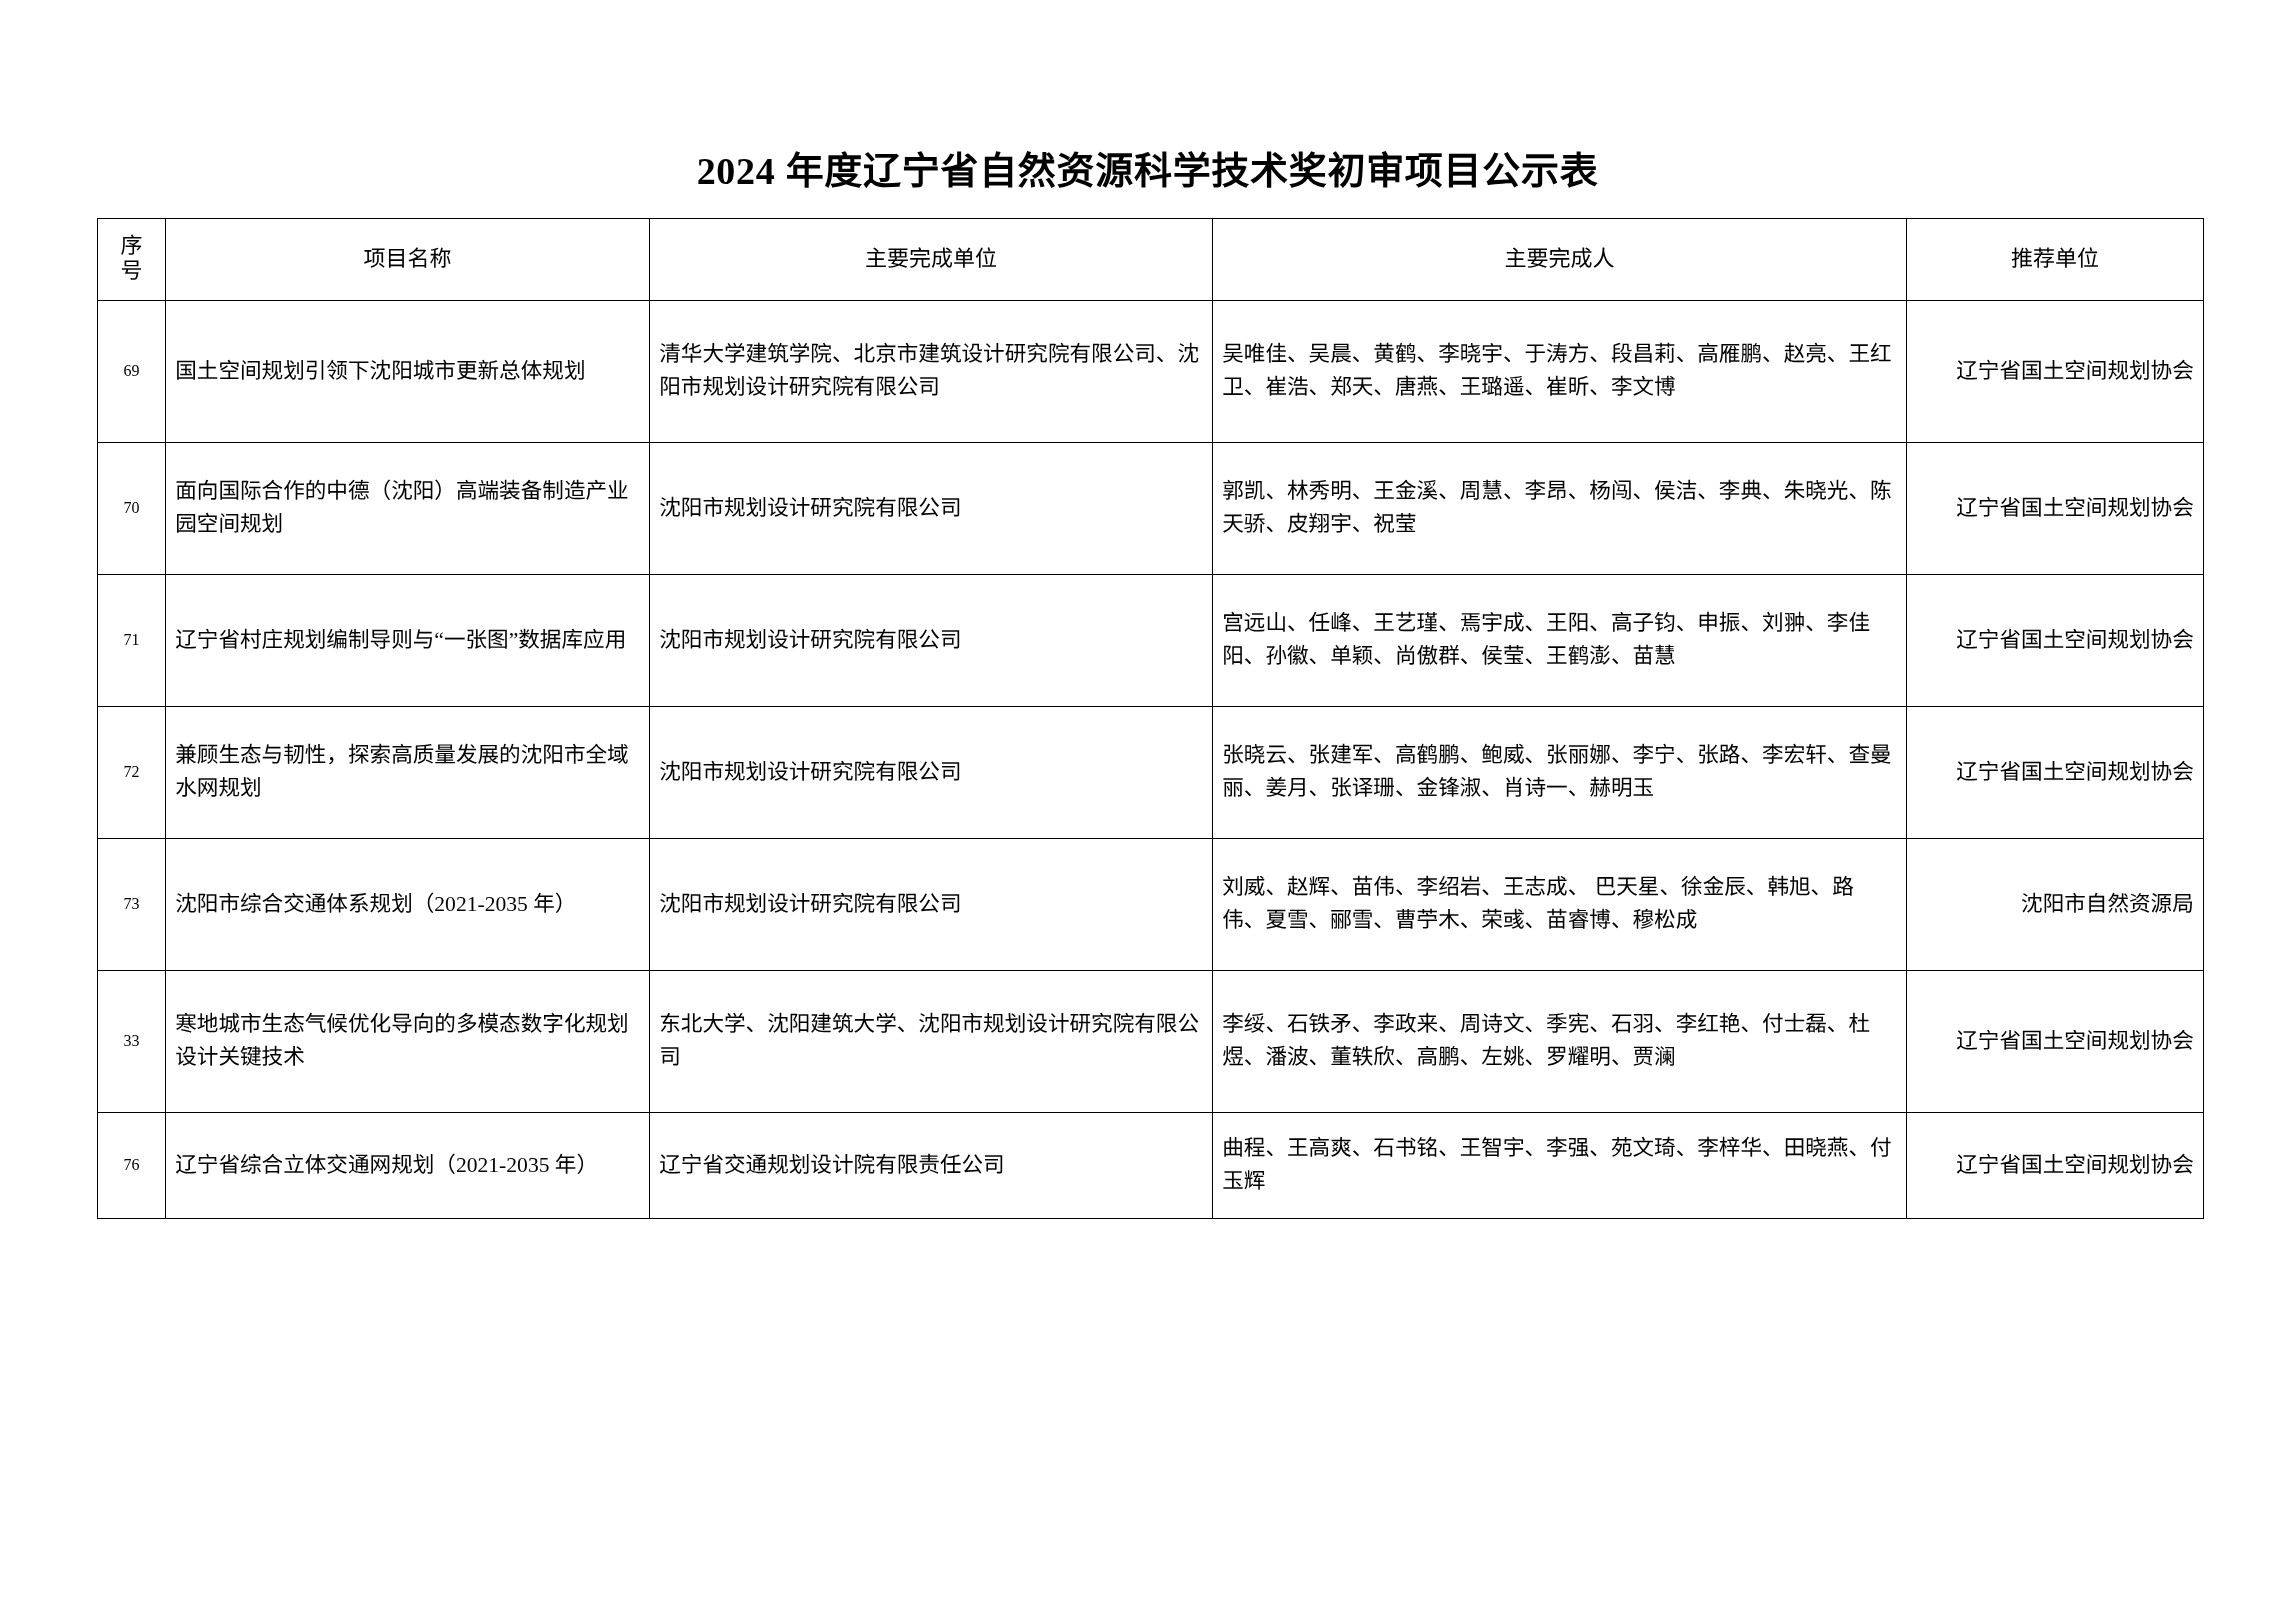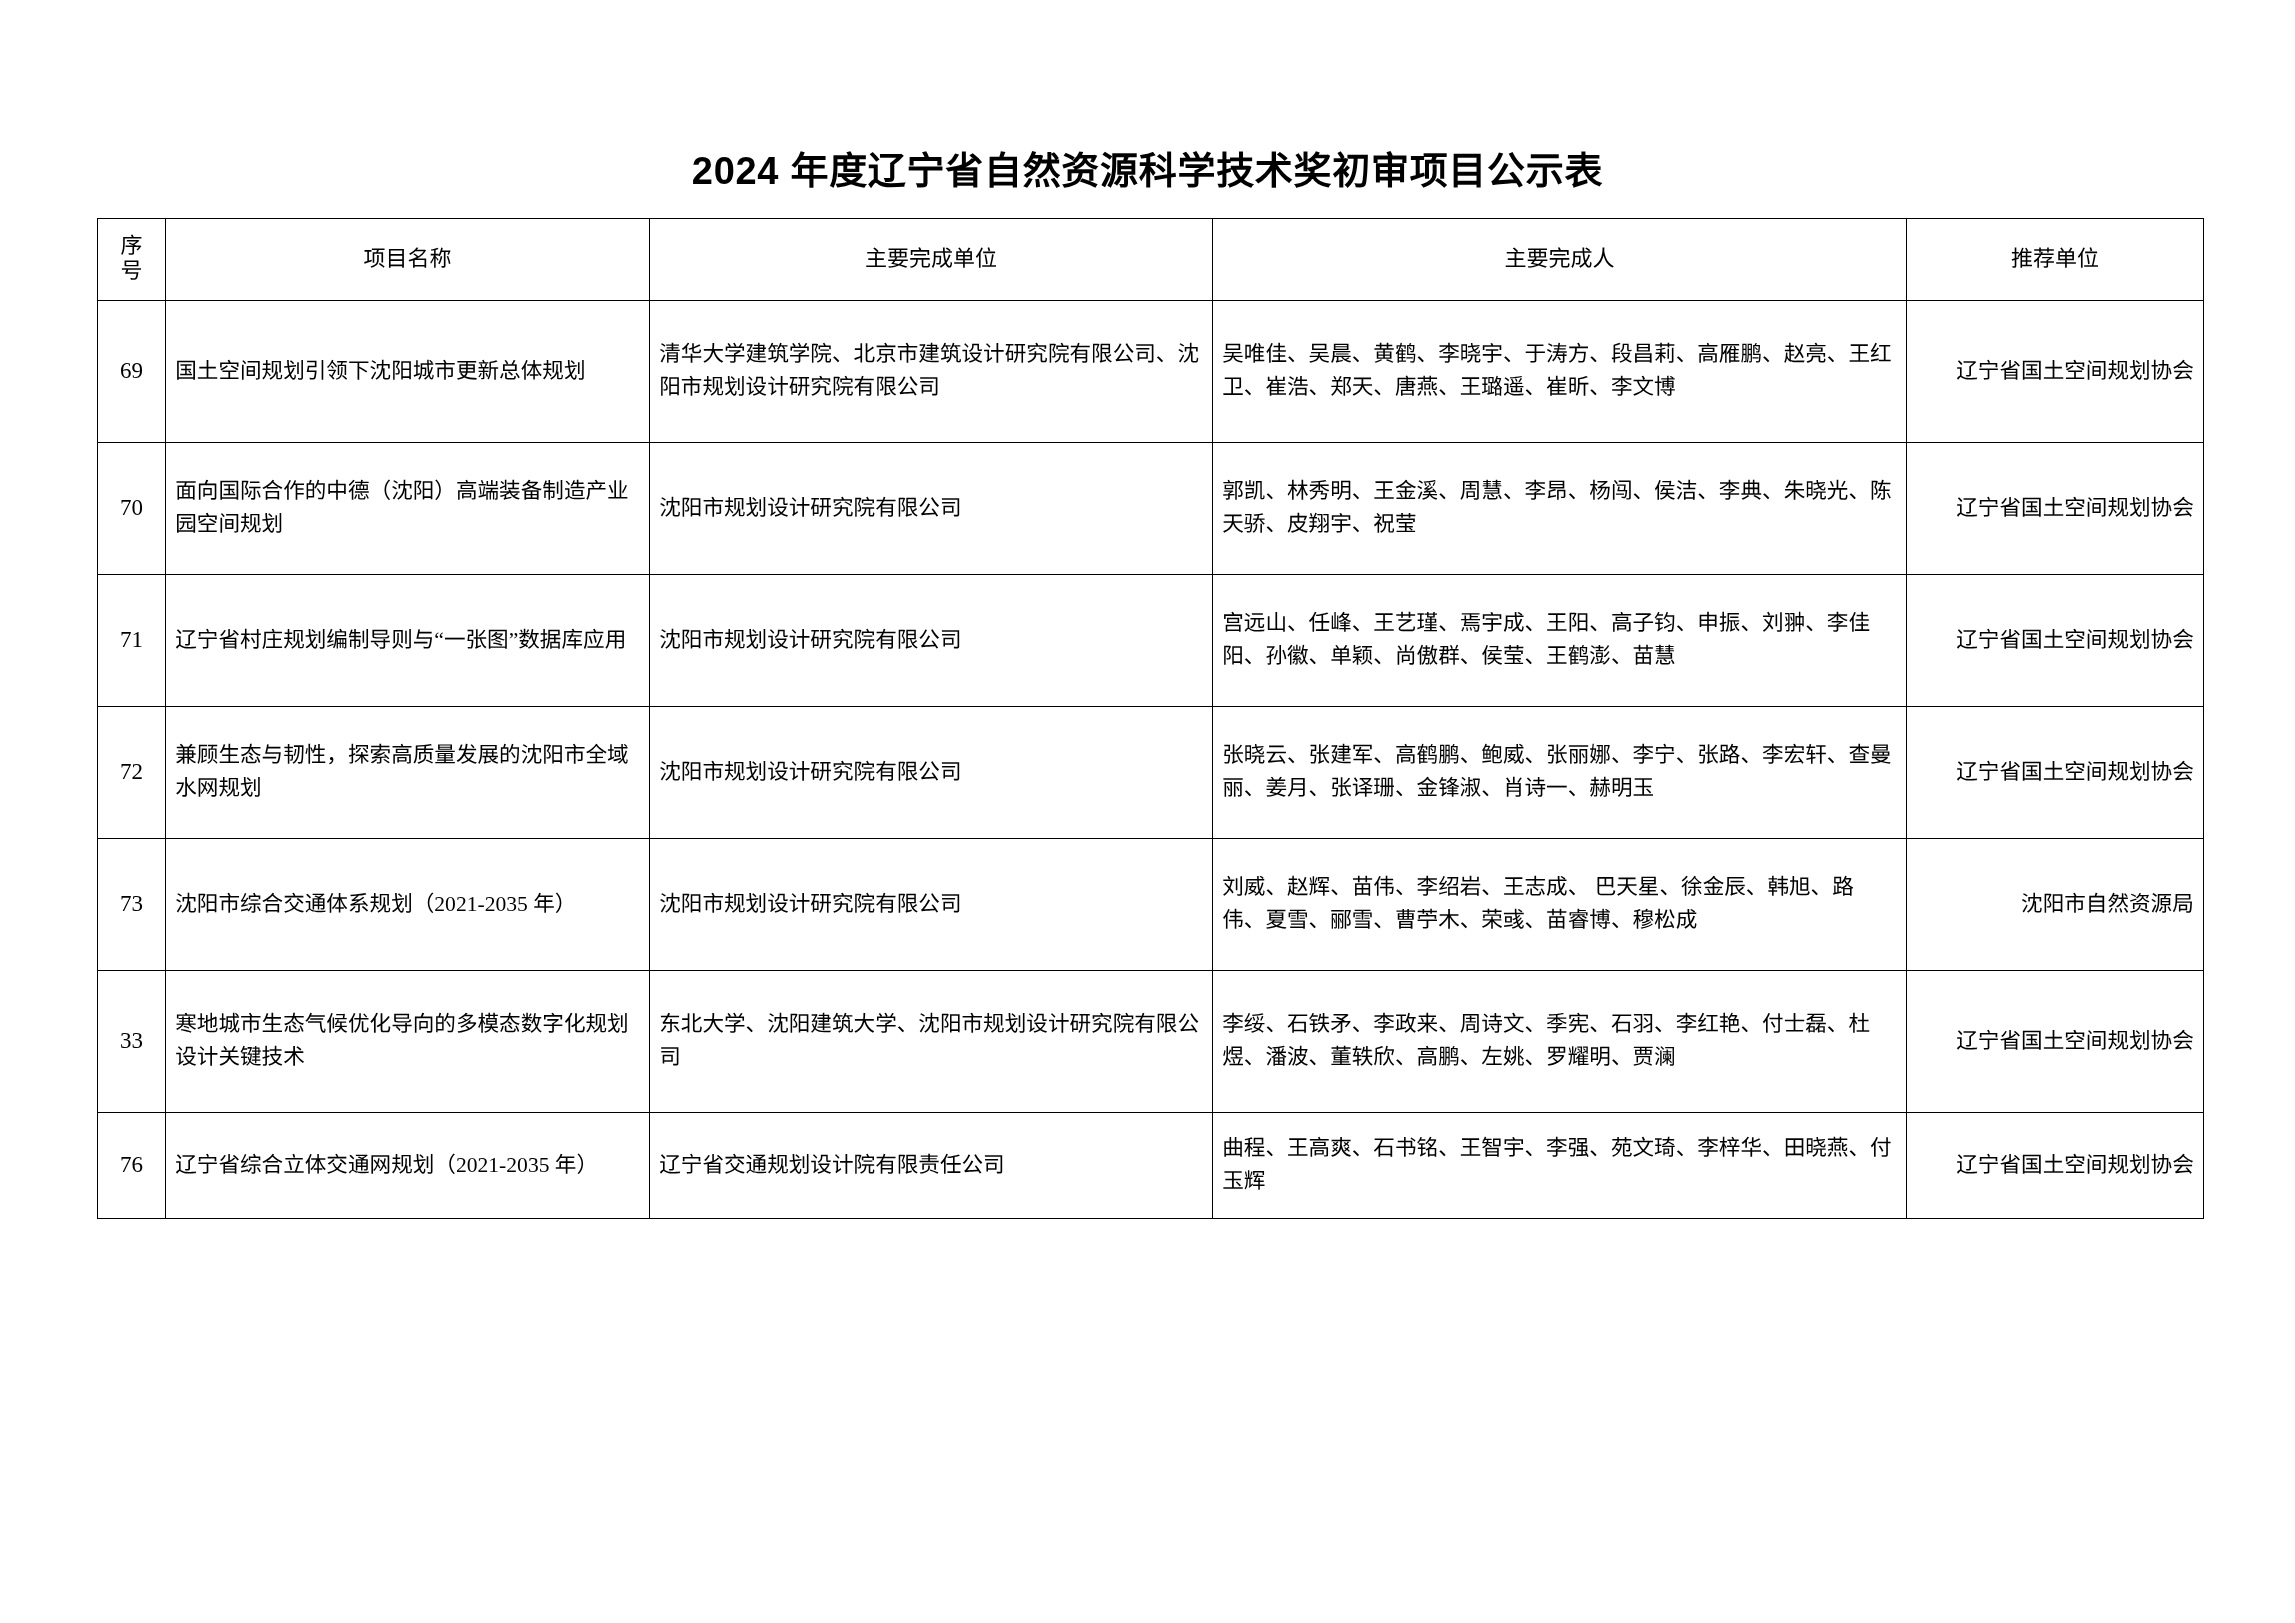--- a/index.html
+++ b/index.html
@@ -18,21 +18,21 @@
   .page {
     position: relative;
     width: 2295px;
     height: 1623px;
     box-sizing: border-box;
     padding: 0;
   }
 
   .doc-title {
     text-align: center;
-    font-family: Liberation Sans, sans-serif;
+    font-family: Liberation Serif, serif;
     font-size: 38px;
     font-weight: bold;
     letter-spacing: 0.7px;
     padding-top: 152px;
     padding-bottom: 0;
     line-height: 1.0;
     white-space: nowrap;
   }
 
   .table-wrap {
@@ -72,21 +72,21 @@
     padding: 3.9px 6.5px;
   }
 
   .hdr-idx {
     line-height: 1.12;
     font-size: 22px;
   }
 
   td.idx {
     text-align: center;
-    font-size: 23px;
+    font-size: 16px;
     padding: 5.2px 2.6px;
   }
 
   td.cell-left {
     text-align: left;
   }
 
   td.cell-unit {
     text-align: left;
   }

